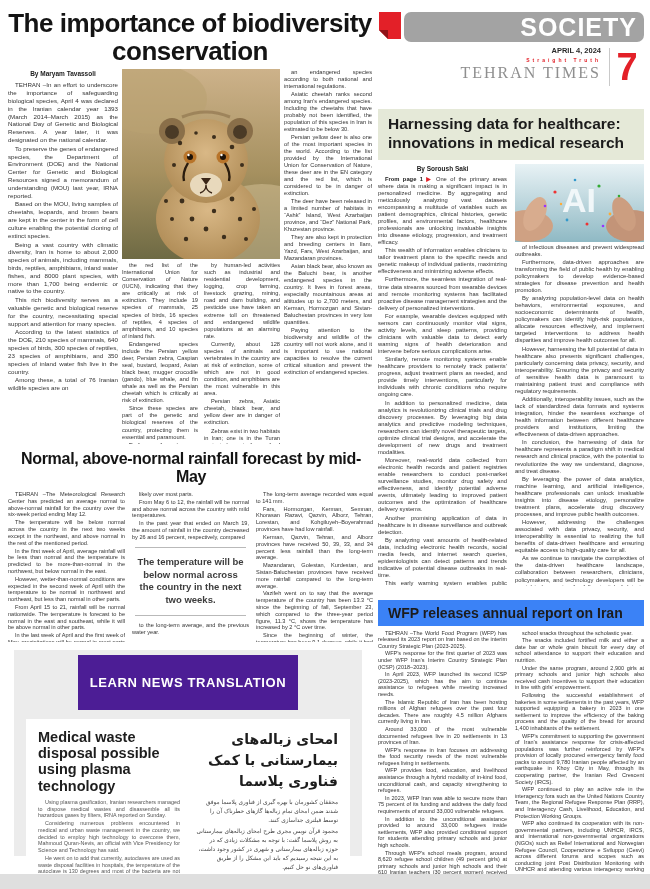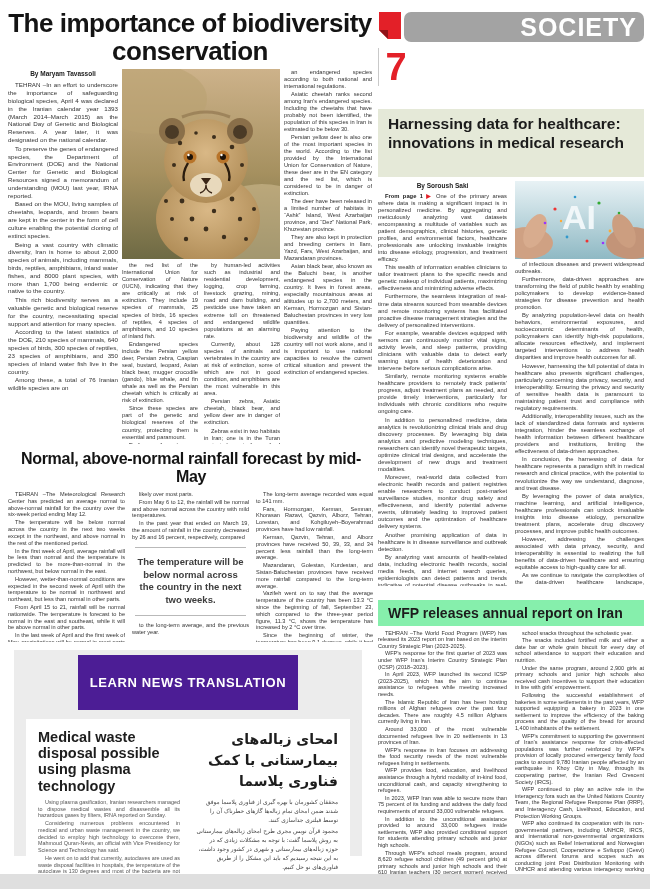--- a/index.html
+++ b/index.html
@@ -39,29 +39,29 @@
   .rain-article{position:absolute;left:8px;top:450px;width:366px;height:192px;overflow:hidden;}
   .h-rain{font-size:16px;font-weight:bold;text-align:center;letter-spacing:-0.3px;
           color:#141414;margin:0 0 5px 0;}
   .rain-body{display:flex;gap:7px;}
   .rain-col{width:117px;font-size:5.6px;line-height:1.22;height:168px;overflow:hidden;}
   .pullquote{margin:6px 3px;padding:8px 2px;border-top:1px solid #b9b9b9;border-bottom:1px solid #b9b9b9;
              text-align:center;font-size:9.5px;font-weight:bold;color:#3d3d3d;line-height:1.35;text-indent:0;}
   
   .health-article{position:absolute;left:378px;top:96px;width:266px;height:490px;overflow:hidden;}
   .box-head{background:#e5e9d8;font-size:15.5px;font-weight:bold;line-height:1.22;
-            color:#1c1c1c;padding:6px 10px 24px 10px;margin-bottom:4px;}
+            color:#1c1c1c;padding:6px 10px 7px 10px;margin-bottom:4px;}
   .health-body{display:flex;gap:8px;}
   .health-col{width:129px;font-size:5.8px;line-height:1.22;height:428px;overflow:hidden;}
   .ai-img{width:139px;height:78px;margin-bottom:2px;overflow:hidden;}
   .jump{color:#1a1a1a;}
   .jump-arrow{color:#e32028;}
   
   .wfp-article{position:absolute;left:378px;top:588px;width:266px;height:286px;overflow:hidden;}
-  .wfp-head{background:#86efac;font-size:14px;font-weight:bold;color:#1c1c1c;
+  .wfp-head{background:#3b82f6;font-size:14px;font-weight:bold;color:#1c1c1c;
             padding:5px 10px;margin-bottom:4px;}
   .wfp-body{display:flex;gap:8px;}
   .wfp-col{width:129px;font-size:5.5px;line-height:1.2;height:252px;overflow:hidden;}
   
   .eiu{position:absolute;left:14px;top:650px;width:348px;height:206px;background:#ececec;}
   .eiu-title{font-size:16px;font-weight:bold;color:#2b2b2b;text-align:center;
              letter-spacing:0.5px;margin-top:13px;}
   .eiu-badge-row{text-align:center;margin-top:5px;}
   .eiu-badge{display:inline-block;background:#4c1d95;color:#fff;font-size:13px;font-weight:bold;
              letter-spacing:0.6px;padding:20px 12px;}
@@ -88,20 +88,25 @@
         <svg width="24" height="28" viewBox="0 0 24 28">
           <path d="M1 0 H23 V27 H10 L1 18 Z" fill="#e32028"></path>
           <path d="M1 18 L10 27 V18 Z" fill="#8f1318"></path>
         </svg>
       </span>
       <div class="section-bar">
         <span>SOCIETY</span>
       </div>
     </div>
     <div class="mast-bottom">
+      <div class="mb-left">
+        <div class="mast-date">APRIL 4, 2024</div>
+        <div class="mast-slogan">Straight Truth</div>
+        <div class="mast-name">TEHRAN TIMES</div>
+      </div>
       <div class="mb-divider"></div>
       <div class="mb-page">7</div>
     </div>
   </header>
 
   <article class="bio-article">
     <h1 class="h-main">The importance of biodiversity conservation</h1>
     <div class="bio-body">
       <div class="bio-col1 just">
         <p class="byline">By Maryam Tavassoli</p>

